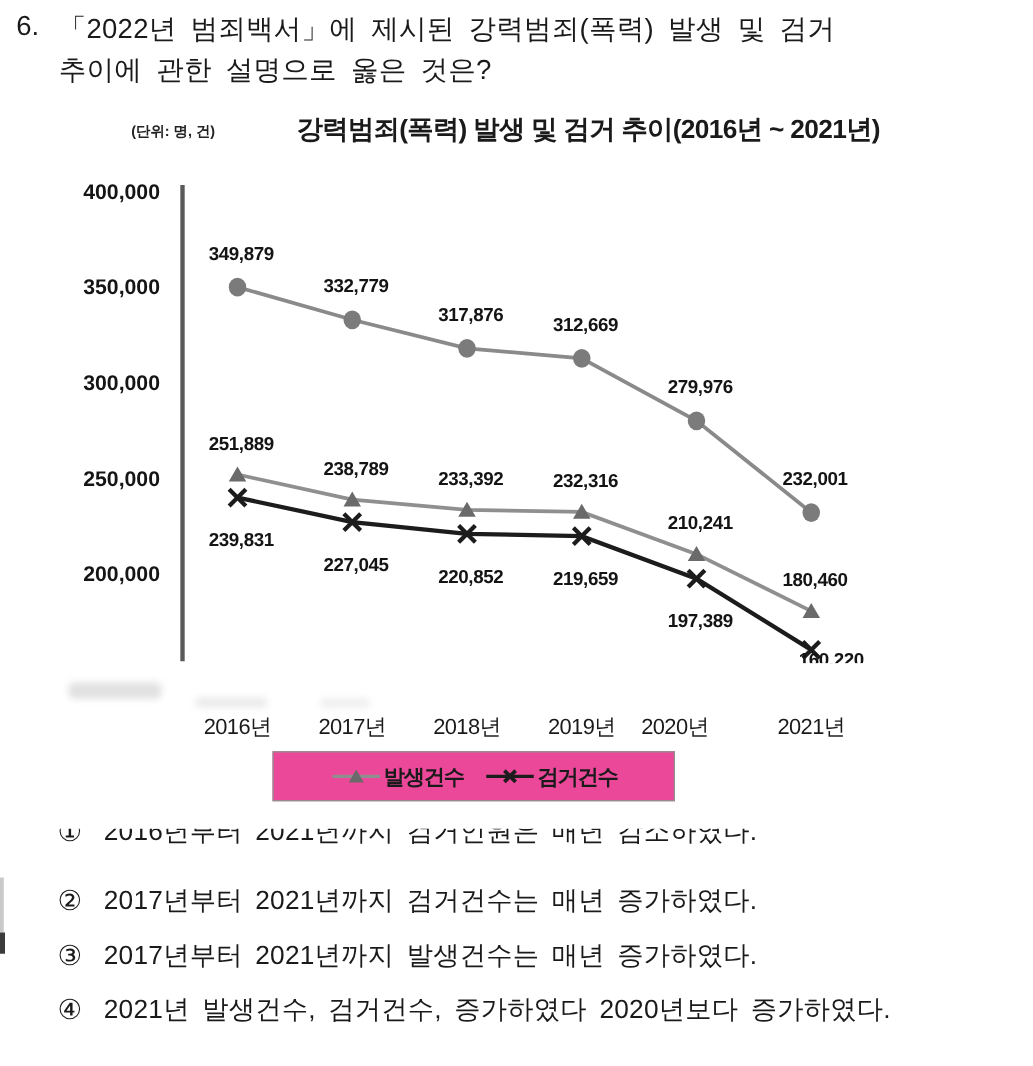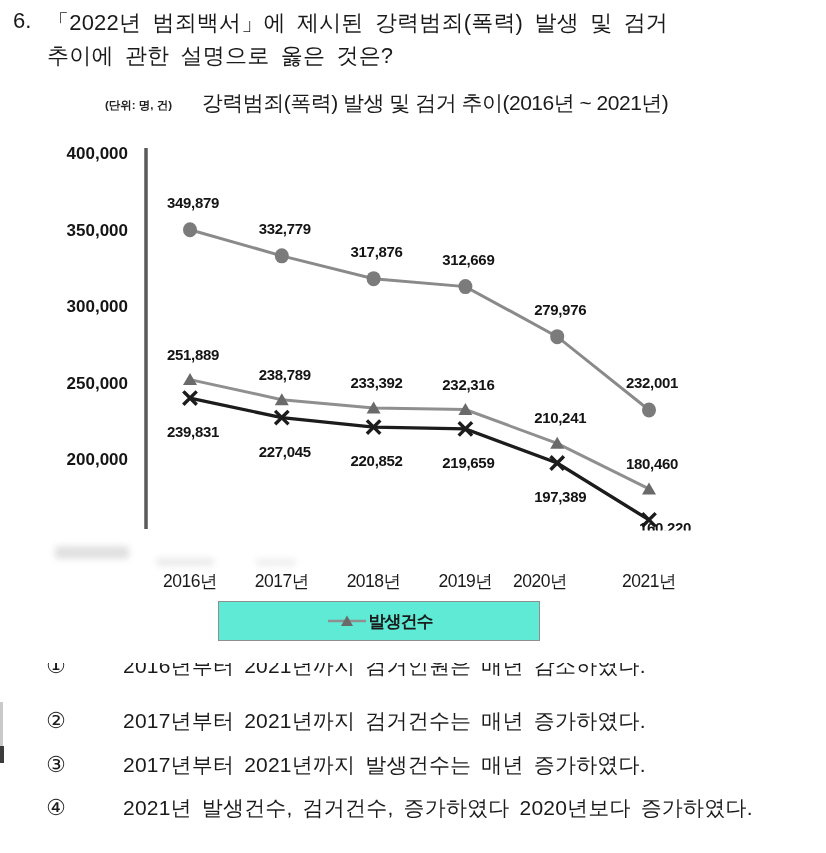--- a/index.html
+++ b/index.html
@@ -3,32 +3,32 @@
 <meta charset="utf-8">
 <style>
   html,body{margin:0;padding:0;background:#fff;}
   .page{position:relative;width:826px;height:853px;background:#fff;overflow:hidden;
         font-family:"Liberation Sans","DejaVu Sans",sans-serif;color:#1a1a1a;}
   .q-no{position:absolute;left:13px;top:8px;font-size:22px;}
   .q-line{position:absolute;left:47px;font-size:22px;letter-spacing:.2px;word-spacing:5px;white-space:nowrap;}
   .q1{top:8px;}
   .q2{top:41px;}
   .unit{position:absolute;left:57px;top:98px;font-size:11.5px;font-weight:bold;color:#222;margin-left:48px;}
-  .chart-title{position:absolute;left:150px;top:89px;width:570px;text-align:center;
-        font-size:21px;font-weight:normal;letter-spacing:-.5px;white-space:nowrap;}
+  .chart-title{position:absolute;left:134px;top:89px;width:570px;text-align:right;
+        font-size:21px;font-weight:bold;letter-spacing:-.5px;white-space:nowrap;}
   #plot{position:absolute;left:0;top:0;width:826px;height:853px;pointer-events:none;}
   #xaxis{position:absolute;left:0;top:569px;width:826px;height:24px;}
   .xlab{position:absolute;top:0;width:90px;text-align:center;font-size:17.5px;font-weight:normal;letter-spacing:-.5px;}
   #legend{position:absolute;left:218px;top:601px;width:322px;height:40px;border:1px solid #8f8f8f;
-        display:flex;align-items:center;justify-content:center;gap:16px;background:#5eead4;box-sizing:border-box;}
+        display:flex;align-items:center;justify-content:center;gap:16px;background:#ec4899;box-sizing:border-box;}
   .leg-item{display:flex;align-items:center;gap:1px;}
   .leg-label{font-size:17px;font-weight:bold;letter-spacing:-1px;}
   .choice{position:absolute;left:46px;width:762px;display:flex;font-size:21px;line-height:30px;word-spacing:4px;}
   .cmark{width:37px;flex:0 0 37px;font-size:22px;}
-  .ctext{flex:1;letter-spacing:.2px;margin-left:40px;}
+  .ctext{flex:1;letter-spacing:.2px;}
   .choice1-wrap{position:absolute;left:46px;top:663px;width:762px;height:26px;overflow:hidden;}
   .choice1-wrap .choice{position:static;margin-top:-12px;}
   .edge-a1{position:absolute;left:0;top:702px;width:3px;height:44px;background:#c9c9c9;}
   .edge-a2{position:absolute;left:0;top:746px;width:4px;height:17px;background:#3c3c3c;}
   .smudge{position:absolute;background:#d9d9d9;filter:blur(3px);border-radius:4px;}
   .sm1{left:55px;top:546px;width:74px;height:13px;opacity:.8;}
   .sm2{left:156px;top:558px;width:58px;height:8px;opacity:.55;}
   .sm3{left:256px;top:559px;width:40px;height:7px;opacity:.45;}
 </style>
 </head>
@@ -101,20 +101,27 @@
       <div class="xlab" style="left: 604px;">2021년</div>
     </div>
   <div id="legend">
       <div class="leg-item">
         <svg width="42" height="16" viewBox="0 0 42 16">
           <line x1="2" y1="8" x2="40" y2="8" stroke="#8f8f8f" stroke-width="2.6"></line>
           <path d="M 21 2.5 L 15 13 L 27 13 Z" fill="#6a6a6a"></path>
         </svg>
         <span class="leg-label">발생건수</span>
       </div>
+      <div class="leg-item">
+        <svg width="42" height="16" viewBox="0 0 42 16">
+          <line x1="2" y1="8" x2="40" y2="8" stroke="#1c1c1c" stroke-width="2.6"></line>
+          <path d="M 16.5 3.5 L 25.5 12.5 M 25.5 3.5 L 16.5 12.5" stroke="#1c1c1c" stroke-width="3" fill="none"></path>
+        </svg>
+        <span class="leg-label">검거건수</span>
+      </div>
     </div>
 
   <div class="choice1-wrap">
     <div class="choice">
       <span class="cmark">①</span>
       <span class="ctext">2016년부터 2021년까지 검거인원은 매년 감소하였다.</span>
     </div>
   </div>
 
   <div class="choice" style="top:706px">

